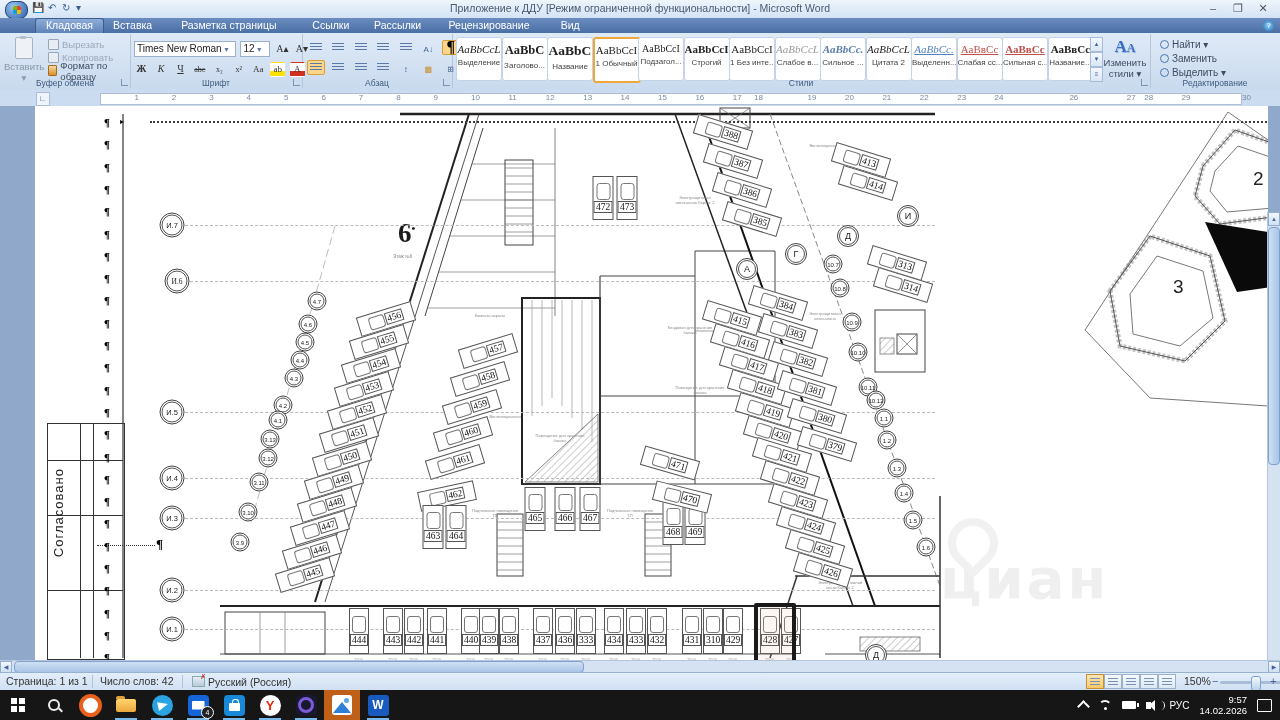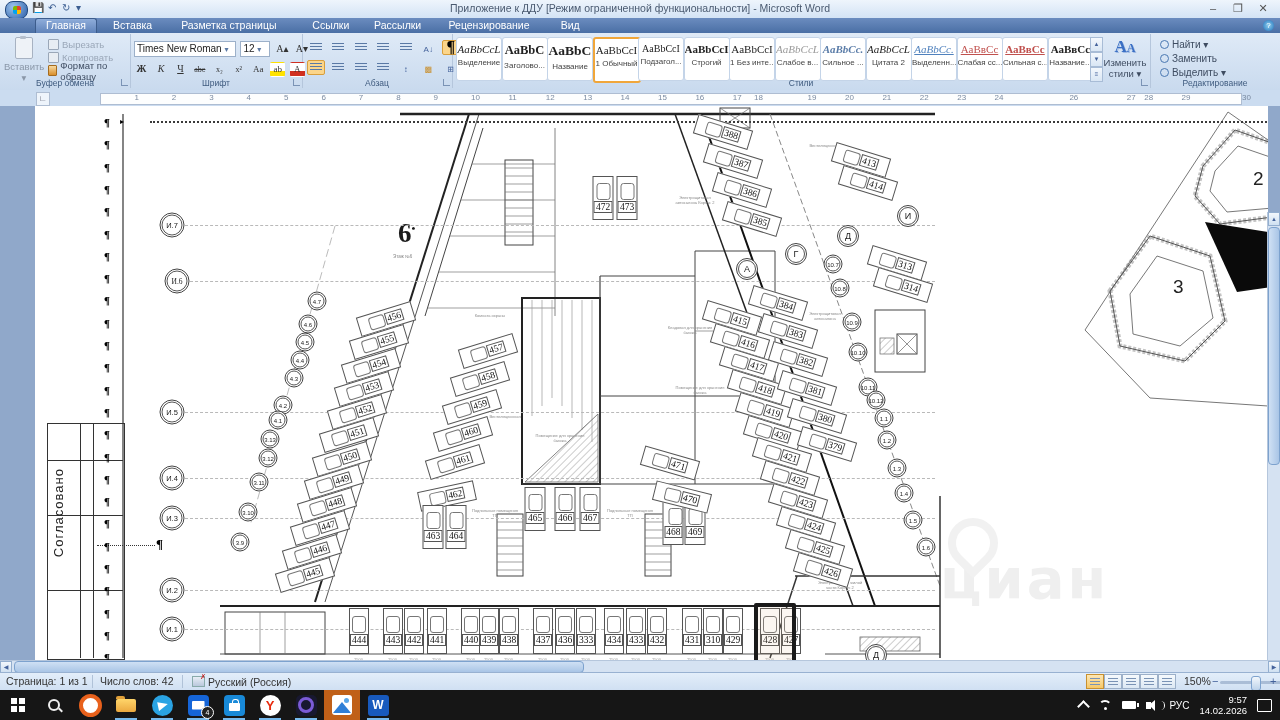--- a/index.html
+++ b/index.html
@@ -169,21 +169,21 @@
     <span class="qat" style="left:62px">↻</span>
     <span class="qat" style="left:76px">▾</span>
     <div id="title-text">Приложение к ДДУ [Режим ограниченной функциональности] - Microsoft Word</div>
     <span class="wbtn" style="right:60px">–</span>
     <span class="wbtn" style="right:35px">❐</span>
     <span class="wbtn" style="right:10px">✕</span>
   </div>
 
   <div id="tabrow">
     <div id="help-icon">?</div>
-  <div class="rtab active" style="left: 35px;">Главная</div>
+  <div class="rtab active" style="left: 35px;">Кладовая</div>
       <div class="rtab" style="left: 103.1px;">Вставка</div>
       <div class="rtab" style="left: 171.2px;">Разметка страницы</div>
       <div class="rtab" style="left: 302.3px;">Ссылки</div>
       <div class="rtab" style="left: 364.1px;">Рассылки</div>
       <div class="rtab" style="left: 438.5px;">Рецензирование</div>
       <div class="rtab" style="left: 550.7px;">Вид</div>
     </div>
 
   <div id="ribbon">
     <div class="rgroup" style="left:0;width:130px">
@@ -747,21 +747,21 @@
           <span class="num">465</span>
         </div>
         <div class="st v" style="left: 530px; top: 403px; transform: translate(-50%, -50%) rotate(0deg); z-index: 2;">
           <span class="car"></span>
           <span class="num">466</span>
         </div>
         <div class="st v" style="left: 555px; top: 403px; transform: translate(-50%, -50%) rotate(0deg); z-index: 2;">
           <span class="car"></span>
           <span class="num">467</span>
         </div>
-        <div class="st v" style="left: 638px; top: 417px; transform: translate(-50%, -50%) rotate(0deg); z-index: 2; align-items: flex-end;">
+        <div class="st v" style="left: 638px; top: 417px; transform: translate(-50%, -50%) rotate(0deg); z-index: 2;">
           <span class="car"></span>
           <span class="num">468</span>
         </div>
         <div class="st v" style="left: 660px; top: 417px; transform: translate(-50%, -50%) rotate(0deg); z-index: 2; align-items: center;">
           <span class="car"></span>
           <span class="num">469</span>
         </div>
         <div class="st h" style="left: 647px; top: 391px; transform: translate(-50%, -50%) rotate(14deg); z-index: 2;">
           <span class="car"></span>
           <span class="num">470</span>

